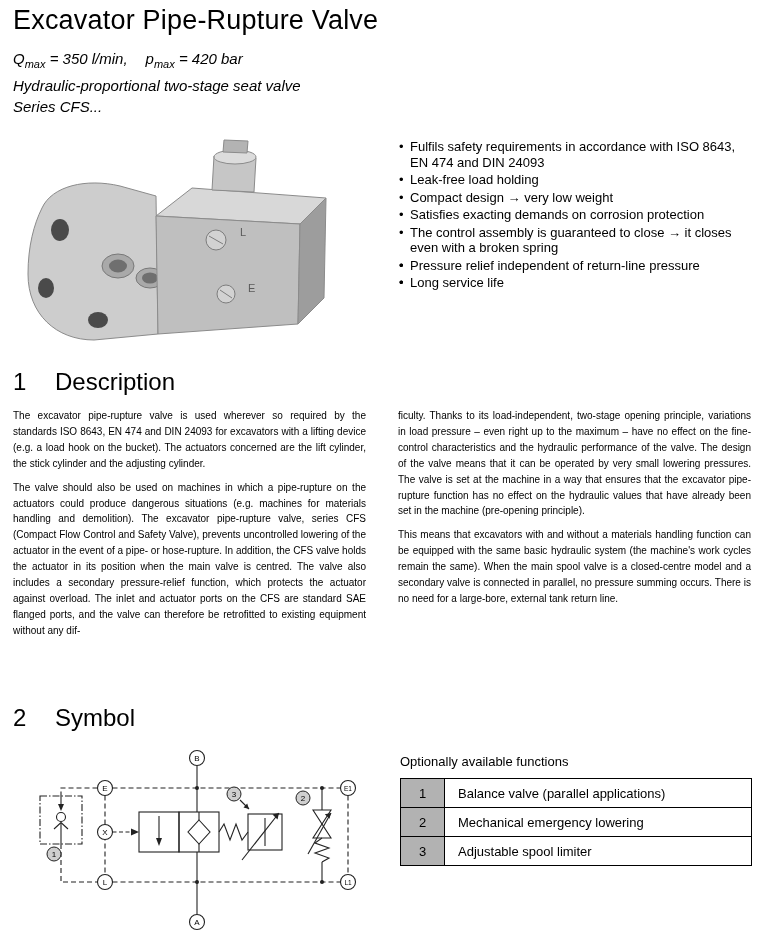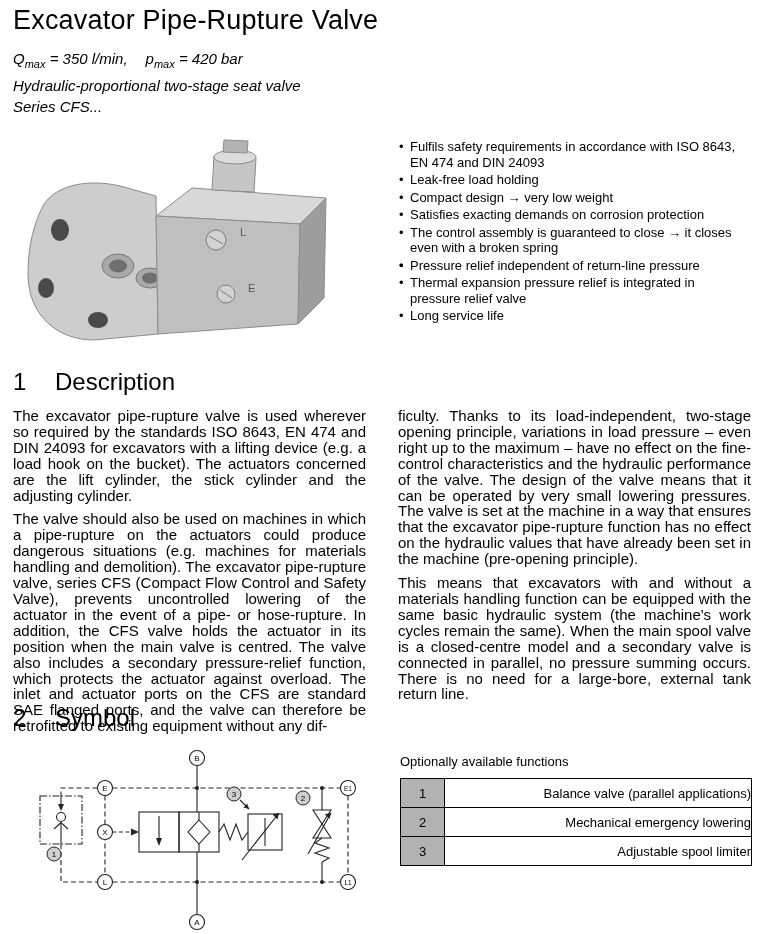--- a/index.html
+++ b/index.html
@@ -13,32 +13,32 @@
   .specs { left:13px; top:48px; font-size:15px; line-height:21px;font-style:italic; }
   .specs sub { font-size:11px; }
   .pgap { margin-left:18px; }
   .features { left:399px; top:139px; width:338px; font-size:13px; line-height:15.5px; }
   .feature { position:relative; padding-left:11px; margin-bottom:2px; }
   .feature .bullet { position:absolute; left:0; top:0; }
   .sec-head { left:13px; font-size:24px; font-weight:400; }
   .sec-head .sec-num { display:inline-block; width:42px; }
   .sec1 { top:368px; }
   .sec2 { top:704px; }
-  .col { width:353px; font-size:15px; line-height:15.9px; text-align:justify; }
+  .col { width:353px; font-size:10px; line-height:15.9px; text-align:justify; }
   .col p { margin-bottom:8px; }
   .col-left { left:13px; top:408px; }
   .col-right { left:398px; top:408px; }
   .photo-wrap { left:8px; top:136px; width:362px; height:218px; }
   .diagram-wrap { left:10px; top:748px; width:378px; height:184px; }
   .options { left:400px; top:754px; width:300px; }
   .options-caption { font-size:13px; margin-bottom:9px; }
   table.opt { border-collapse:collapse; width:352px; }
   table.opt td { border:1px solid #000; font-size:13px; height:29px; }
   td.num { width:44px; background:#b2b2b2; text-align:center; }
-  td.txt { padding-left:13px;text-align:right; }
+  td.txt { padding-left:13px; }
   svg text { font-family:"Liberation Sans", sans-serif; }
 </style>
 </head>
 <body>
 
 <h1 class="abs doc-title">Excavator Pipe-Rupture Valve</h1>
 
 <div class="abs specs">
   <div>
     <span><span>Q</span><sub>max</sub> <span>= 350 l/min,</span></span><span class="pgap"><span>p</span><sub>max</sub> <span>= 420 bar</span></span>
@@ -87,21 +87,21 @@
 </div>
 
 <div class="abs features">
   <div class="feature"><span class="bullet">•</span><span>Fulfils safety requirements in accordance with ISO 8643, EN 474 and DIN 24093</span></div>
   <div class="feature"><span class="bullet">•</span><span>Leak-free load holding</span></div>
   <div class="feature"><span class="bullet">•</span><span>Compact design → very low weight</span></div>
   <div class="feature"><span class="bullet">•</span><span>Satisfies exacting demands on corrosion protection</span></div>
   <div class="feature"><span class="bullet">•</span><span>The control assembly is guaranteed to close → it closes even with a broken spring</span></div>
   <div class="feature"><span class="bullet">•</span></div>
   <div class="feature"><span class="bullet">•</span><span>Pressure relief independent of return-line pressure</span></div>
-  <div class="feature"><span class="bullet">•</span><span>Thermal expansion pressure relief is integrated in pressure relief valve</span></div>
+  <div class="feature"><span class="bullet">•</span></div>
   <div class="feature"><span class="bullet">•</span><span>Long service life</span></div>
 </div>
 
 <div class="abs sec-head sec1">
   <span class="sec-num">1</span><span class="sec-title">Description</span>
 </div>
 
 <div class="abs col col-left">
   <p>The excavator pipe-rupture valve is used wherever so required by the standards ISO 8643, EN 474 and DIN 24093 for excavators with a lifting device (e.g. a load hook on the bucket). The actuators concerned are the lift cylinder, the stick cylinder and the adjusting cylinder.</p>
   <p>The valve should also be used on machines in which a pipe-rupture on the actuators could produce dangerous situations (e.g. machines for materials handling and demolition). The excavator pipe-rupture valve, series CFS (Compact Flow Control and Safety Valve), prevents uncontrolled lowering of the actuator in the event of a pipe- or hose-rupture. In addition, the CFS valve holds the actuator in its position when the main valve is centred. The valve also includes a secondary pressure-relief function, which protects the actuator against overload. The inlet and actuator ports on the CFS are standard SAE flanged ports, and the valve can therefore be retrofitted to existing equipment without any dif-</p>

